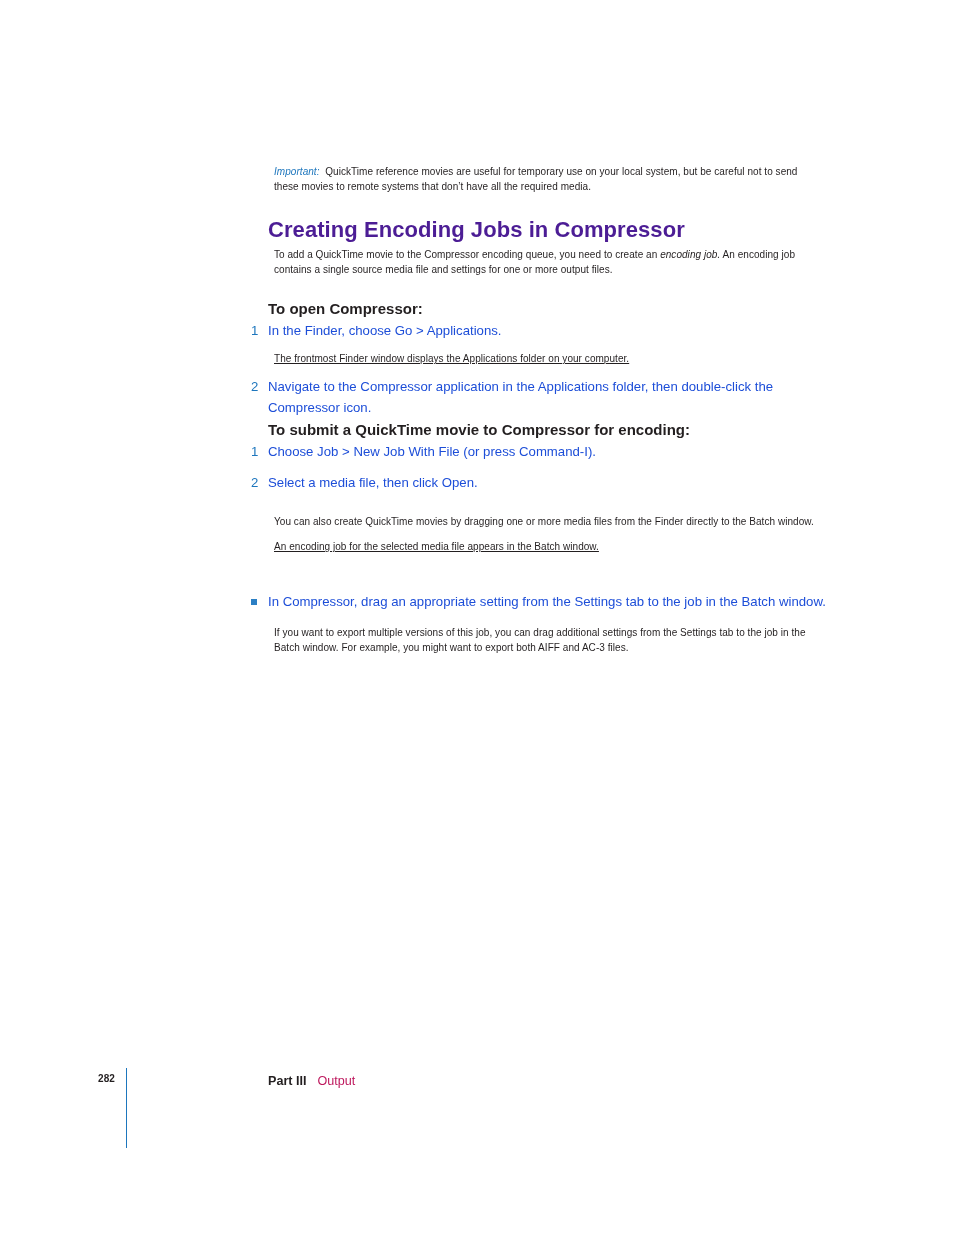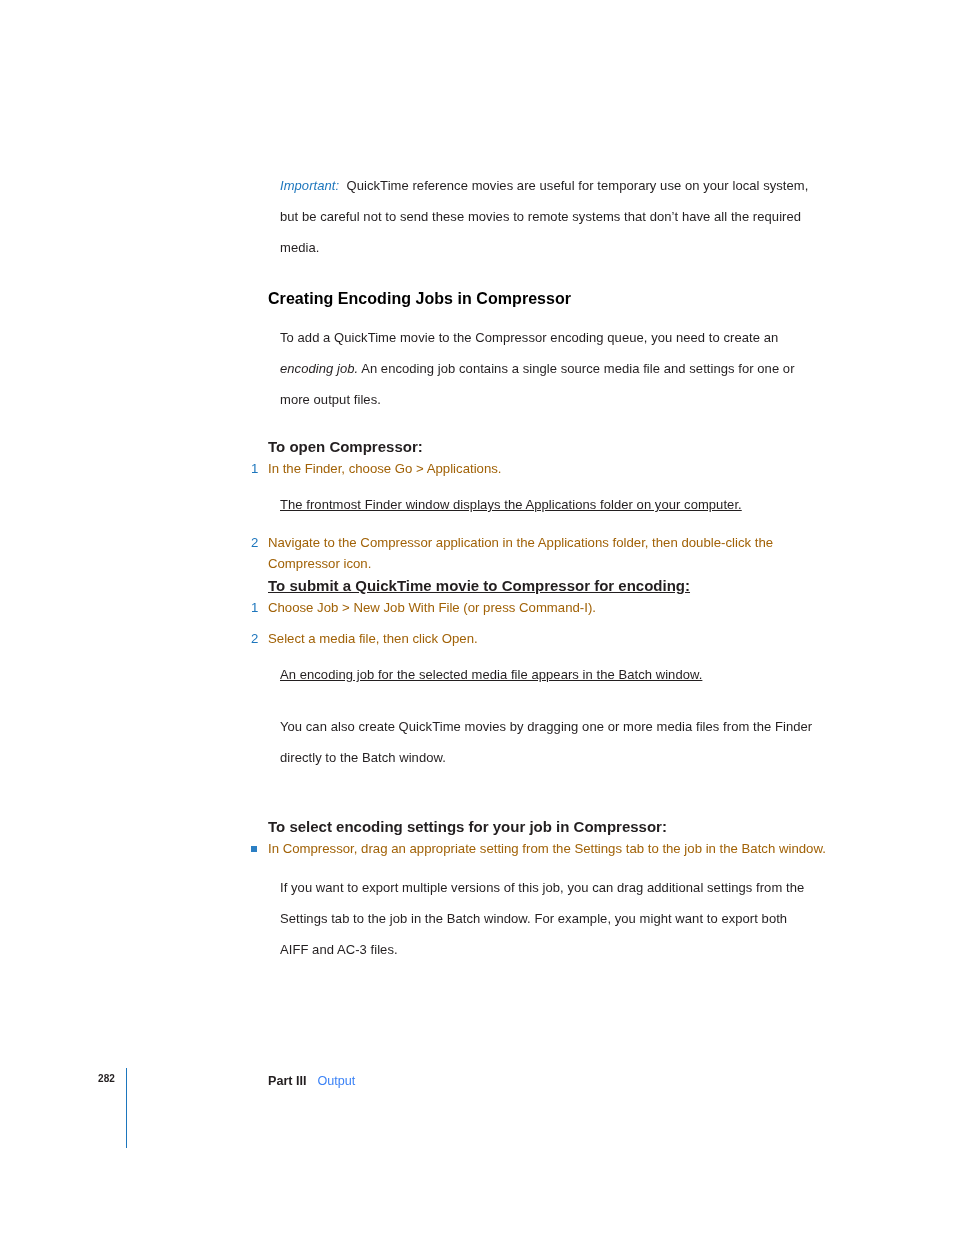--- a/index.html
+++ b/index.html
@@ -23,55 +23,55 @@
 
   
   .content {
     position: absolute;
     left: 268px;
     top: 158px;
     width: 558px;
   }
 
   p, .para {
-    margin: 12px;
-    font-size: 13px;
-    line-height: 31px;
+    margin: 6px;
+    font-size: 10px;
+    line-height: 15px;
     color: #231f20;
     letter-spacing: 0.005em;
   }
 
   .gap-note   { margin-bottom: 25px; }
   .gap-block  { margin-bottom: 21px; }
 
   .emph-label {
     color: #1d76bd;
     font-style: italic;
   }
 
   em, .ital { font-style: italic; }
 
   h2.section {
     margin: 0 0 1px 0;
-    font-size: 16px;
+    font-size: 22px;
     line-height: 22px;
     font-weight: 700;
-    color: #000000;
+    color: #4c1d95;
     letter-spacing: 0.003em;
   }
   .sec-spacer-top2 { height: 31px; }
 
   h3.subhead {
     margin: 0 0 1px 0;
     font-size: 15px;
     line-height: 21px;
     font-weight: 700;
     color: #231f20;
   }
-  .subhead-gap { margin-top: 22px; text-decoration: underline; }
+  .subhead-gap { margin-top: 22px; }
 
   
   .step {
     position: relative;
     padding-left: 0;
     margin: 0;
   }
   .step-row {
     display: flex;
     align-items: flex-start;
@@ -82,21 +82,21 @@
     flex: 0 0 17px;
     font-size: 13.2px;
     line-height: 21.2px;
     color: #1d76bd;
     font-weight: 400;
   }
   .step-text {
     flex: 1 1 auto;
     font-size: 13.2px;
     line-height: 21.2px;
-    color: #a16207;
+    color: #1d4ed8;
   }
   .bullet-sq {
     width: 17px;
     margin-left: -17px;
     flex: 0 0 17px;
     line-height: 21.2px;
     position: relative;
   }
   .bullet-sq i {
     display: block;
@@ -135,21 +135,21 @@
     top: 1073px;
     font-size: 12.6px;
     line-height: 16px;
     white-space: nowrap;
   }
   .footer-part {
     font-weight: 700;
     color: #231f20;
   }
   .footer-sect {
-    color: #3b82f6;
+    color: #be185d;
     margin-left: 11px;
   }
 </style>
 </head>
 <body>
 
 <div class="page">
 
   <div class="content">
 
@@ -183,27 +183,26 @@
         <span class="step-text">Choose Job &gt; New Job With File (or press Command-I).</span>
       </div>
     </div>
 
     <div class="step" style="margin-top:10px">
       <div class="step-row">
         <span class="marker">2</span>
         <span class="step-text">Select a media file, then click Open.</span>
       </div>
     </div>
+    <p class="para" style="margin-top:21px">You can also create QuickTime movies by dragging one or more media files from the Finder directly to the Batch window.</p>
+
     <p class="para indented">An encoding job for the selected media file appears in the Batch window.</p>
 
-    <p class="para" style="margin-top:21px">You can also create QuickTime movies by dragging one or more media files from the Finder directly to the Batch window.</p>
-
     <div class="sec-spacer-top2"></div>
 
-    <h3 class="subhead">To select encoding settings for your job in Compressor:</h3>
 
     <div class="step">
       <div class="step-row">
         <span class="bullet-sq">
             <i></i>
           </span>
         <span class="step-text">In Compressor, drag an appropriate setting from the Settings tab to the job in the Batch window.</span>
       </div>
     </div>
 

